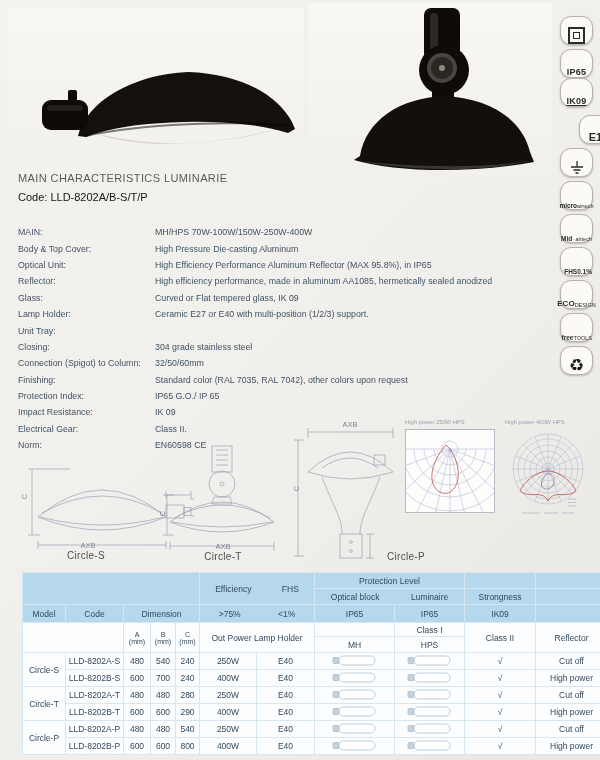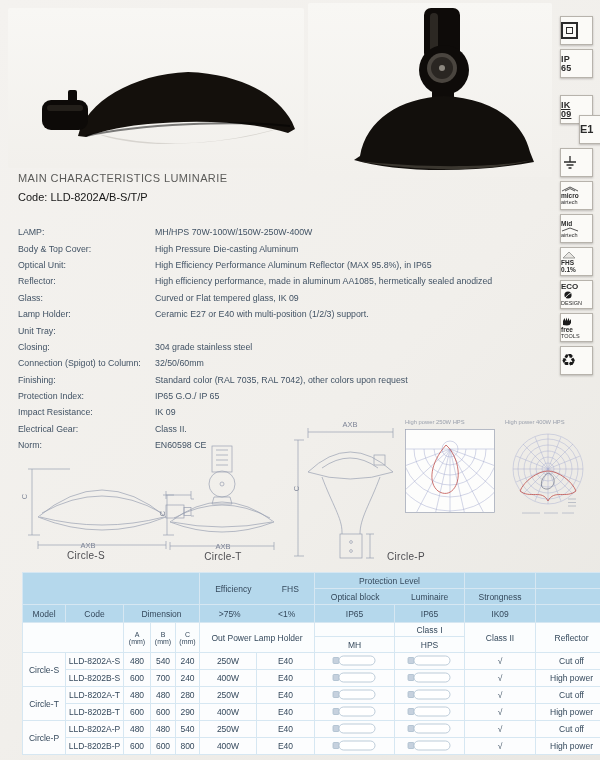--- a/index.html
+++ b/index.html
@@ -5,22 +5,22 @@
   html,body{margin:0;padding:0;}
   body{font-family:"Liberation Sans",sans-serif;background:#d8d6d2;}
   #page{position:relative;width:600px;height:760px;margin:0 auto;overflow:hidden;
         background:linear-gradient(135deg,#f4f2ef 0%,#f1efeb 55%,#e9e7e2 100%);
         color:#44566a;}
   .abs{position:absolute;}
   
   .photo-bg{background:linear-gradient(180deg,#f8f7f4,#f2f0ec);border-radius:2px;}
   
   .badge{position:absolute;left:560px;width:31px;height:27px;background:#fbfaf7;
-         border:1px solid #b7b3ac;border-radius:0;box-shadow:0 1px 2px rgba(90,85,80,.35);
-         display:flex;flex-direction:column;align-items:flex-start;justify-content:center;
+         border:1px solid #b7b3ac;border-radius:11px;box-shadow:0 1px 2px rgba(90,85,80,.35);
+         display:flex;flex-direction:row;align-items:flex-end;justify-content:center;
          color:#2b2b2b;text-align:center;line-height:1;}
   .badge .b-big{font-weight:bold;font-size:9px;line-height:9px;letter-spacing:.2px;}
   .badge .b-tiny{font-size:5.5px;line-height:6px;}
   .badge .b-tinyb{font-size:6.5px;font-weight:bold;line-height:7px;}
   .sq-outer{width:13px;height:13px;border:2px solid #2b2b2b;display:flex;align-items:center;justify-content:center;}
   .sq-inner{width:5px;height:5px;border:1.5px solid #2b2b2b;}
   
   #main-title{left:18px;top:172px;font-size:11px;letter-spacing:.4px;color:#5a5a58;}
   #code-title{left:18px;top:191px;font-size:11px;font-weight:normal;color:#161616;}
   
@@ -79,21 +79,21 @@
 
   <div class="badge" style="top:16px;">
     <div class="sq-outer">
         <div class="sq-inner"></div>
       </div>
   </div>
   <div class="badge" style="top:49px;">
     <span class="b-big">IP</span>
     <span class="b-big">65</span>
   </div>
-  <div class="badge" style="top:95px;text-decoration:underline;">
+  <div class="badge" style="top:78px;text-decoration:underline;">
     <span class="b-big">IK</span>
     <span class="b-big">09</span>
   </div>
   <div class="badge" style="top:115px;margin-left:19px;">
     <span style="font-size:11px;font-weight:bold;">E1</span>
   </div>
   <div class="badge" style="top:148px;">
     <svg width="18" height="16" viewBox="0 0 18 16">
       <path d="M9,1 L9,7 M3,7 L15,7 M5.5,10 L12.5,10 M7.5,13 L10.5,13" stroke="#2b2b2b" stroke-width="1.3" fill="none"></path>
     </svg>
@@ -136,21 +136,21 @@
   </div>
   <div class="badge" style="top:346px;">
     <span style="font-size:17px;color:#1a1a1a;">♻</span>
   </div>
 
   <div class="abs" id="main-title">MAIN CHARACTERISTICS LUMINARIE</div>
   <div class="abs" id="code-title">Code: LLD-8202A/B-S/T/P</div>
 
   <div class="abs" id="specs">
     <div class="spec-row">
-        <span class="spec-label">LAMP:</span>
+        <span class="spec-label">MAIN:</span>
         <span class="spec-value">MH/HPS 70W-100W/150W-250W-400W</span>
       </div>
     <div class="spec-row">
         <span class="spec-label">Body &amp; Top Cover:</span>
         <span class="spec-value">High Pressure Die-casting Aluminum</span>
       </div>
     <div class="spec-row">
         <span class="spec-label">Optical Unit:</span>
         <span class="spec-value">High Efficiency Performance Aluminum Reflector (MAX 95.8%), in IP65</span>
       </div>

